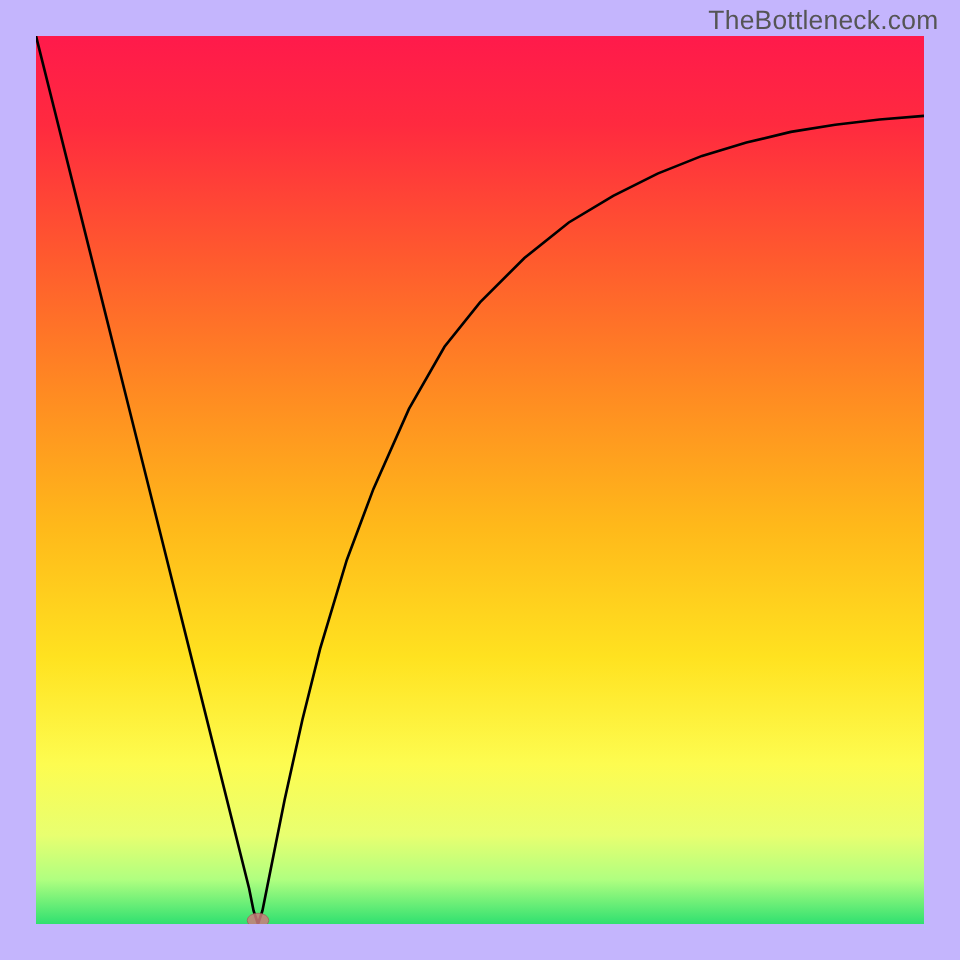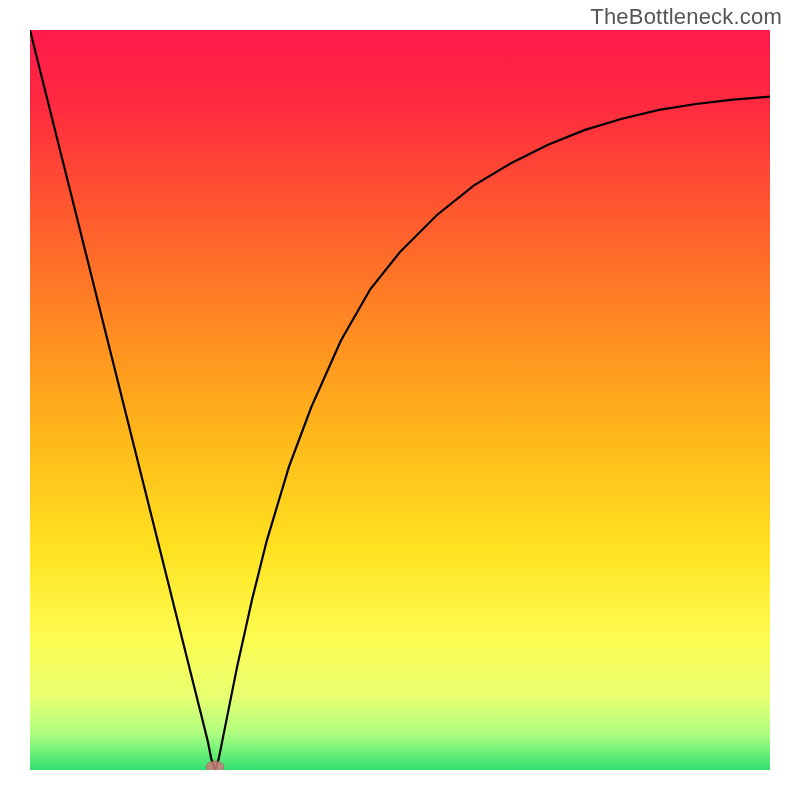--- a/index.html
+++ b/index.html
@@ -8,21 +8,21 @@
     width: 800px;
     height: 800px;
     background: #000;
     font-family: Arial, sans-serif;
     overflow: hidden;
   }
   .frame {
     position: relative;
     width: 800px;
     height: 800px;
-    background: #ffffff;
+    background: #c4b5fd;
   }
   .watermark {
     position: absolute;
     top: 4px;
     right: 18px;
     color: #555;
     font-size: 22px;
     font-weight: 500;
     letter-spacing: 0.2px;
     z-index: 5;

